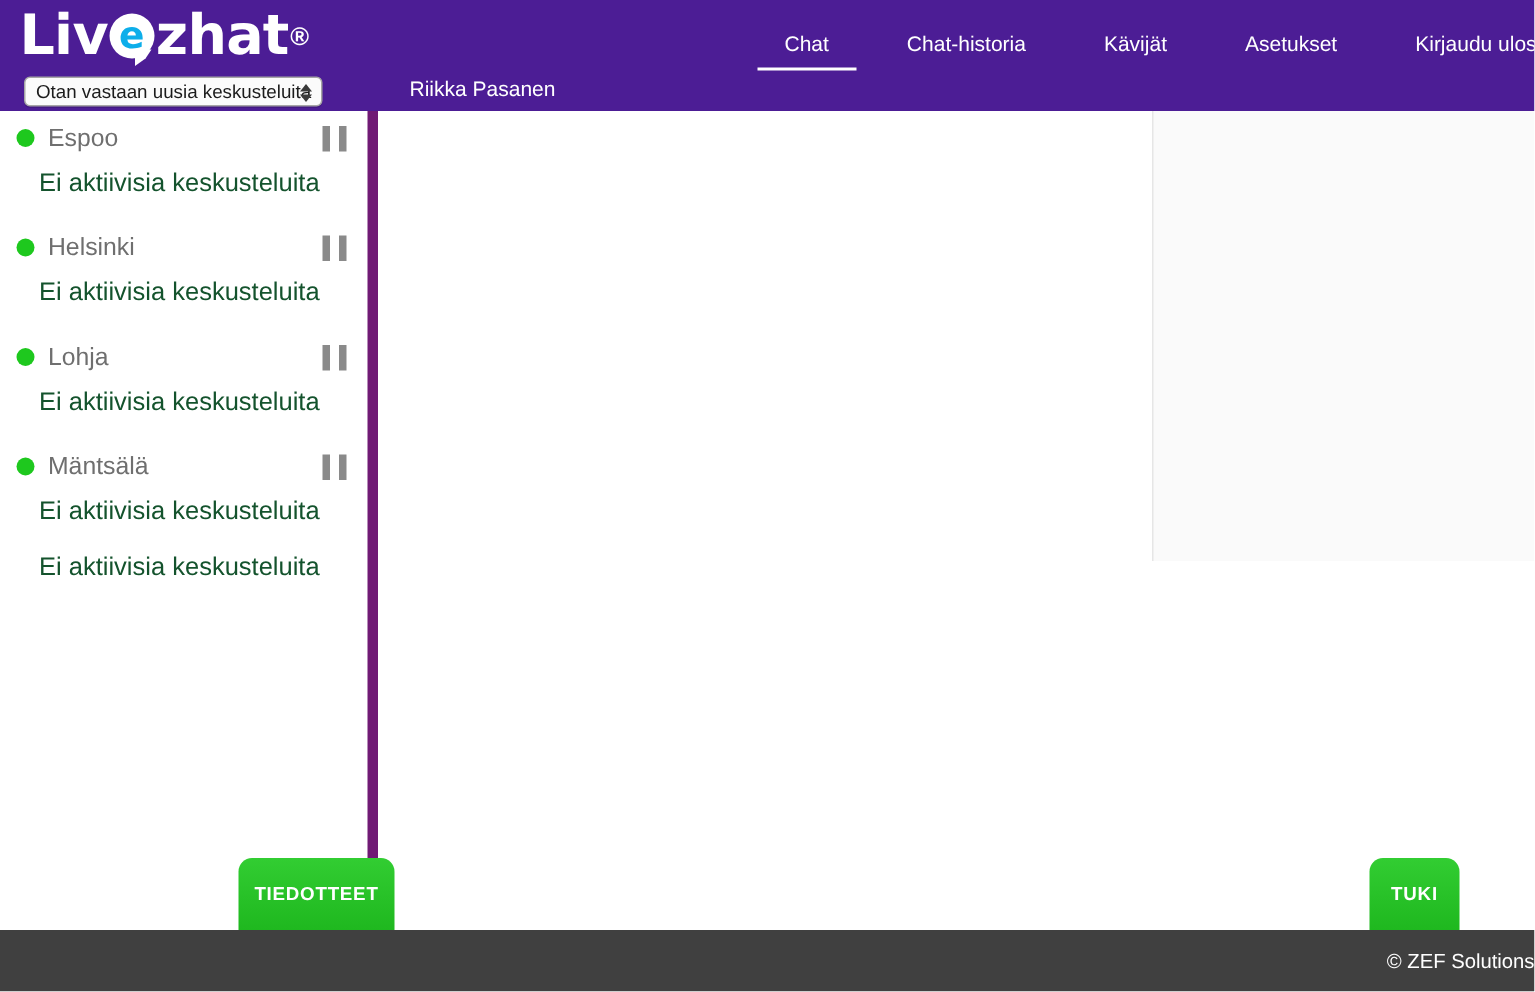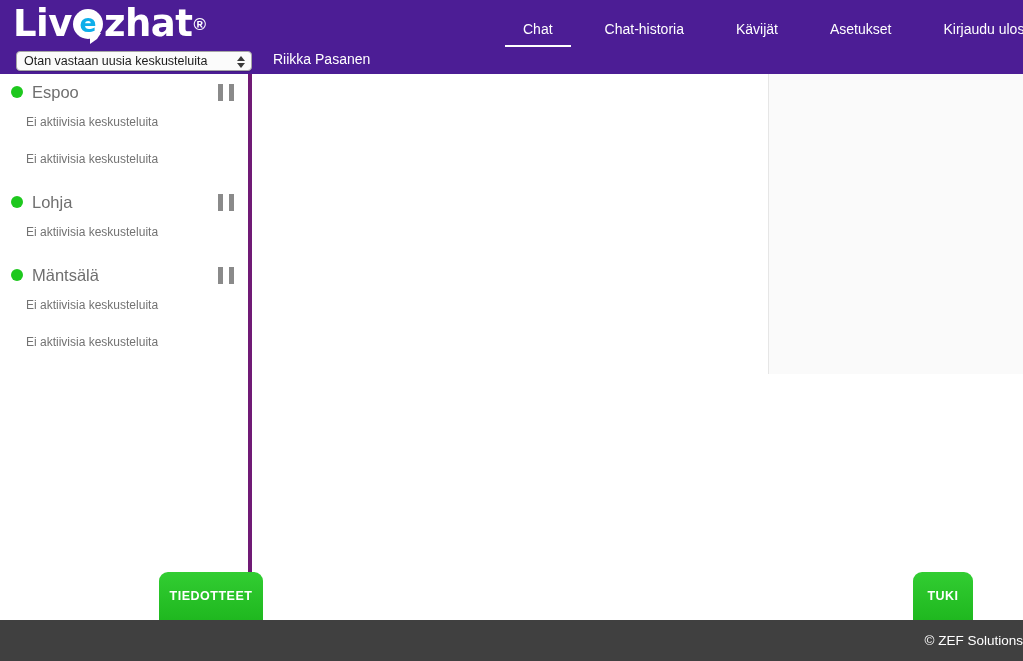--- a/index.html
+++ b/index.html
@@ -86,21 +86,21 @@
     vertical-align: super;
     line-height: 1;
     margin-left: 1px;
   }
 
   
   #status-select {
     position: absolute;
     left: 16px;
     top: 51px;
-    width: 236px;
+    width: 199px;
     height: 20px;
     box-sizing: border-box;
     background: #fbfbfb;
     border: 1px solid #a6a6a6;
     border-radius: 4px;
     font-family: "Liberation Sans", sans-serif;
     font-size: 12.5px;
     color: #1b1b1b;
     padding: 0 20px 0 7px;
     line-height: 18px;
@@ -168,21 +168,21 @@
   }
 
   
   #sidebar {
     position: absolute;
     left: 0;
     top: 74px;
     width: 252px;
     height: 499px;
     background: #ffffff;
-    border-right: 4px solid #701a75;
+    border-right: 7px solid #701a75;
     box-sizing: border-box;
     overflow: hidden;
   }
   .site-block {
     padding: 0;
   }
   .site-row {
     position: relative;
     display: flex;
     align-items: center;
@@ -215,22 +215,22 @@
     cursor: pointer;
     margin-right: 6px;
   }
   .pause-icon span {
     display: block;
     width: 5px;
     height: 17px;
     background: #8a8a8a;
   }
   .site-empty {
-    color: #737373;
-    font-size: 12px;
+    color: #14532d;
+    font-size: 17px;
     line-height: 18px;
     padding: 3px 0 16px 26px;
     white-space: nowrap;
   }
 
   
   #chat-area {
     position: absolute;
     left: 253px;
     top: 74px;
@@ -337,20 +337,28 @@
       <span class="site-name">Espoo</span>
       <span class="pause-icon">
           <span></span>
           <span></span>
         </span>
     </div>
     <div class="site-empty">Ei aktiivisia keskusteluita</div>
   </div>
 
   <div class="site-block">
+    <div class="site-row">
+      <span class="status-dot"></span>
+      <span class="site-name">Helsinki</span>
+      <span class="pause-icon">
+          <span></span>
+          <span></span>
+        </span>
+    </div>
     <div class="site-empty">Ei aktiivisia keskusteluita</div>
   </div>
 
   <div class="site-block">
     <div class="site-row">
       <span class="status-dot"></span>
       <span class="site-name">Lohja</span>
       <span class="pause-icon">
           <span></span>
           <span></span>

